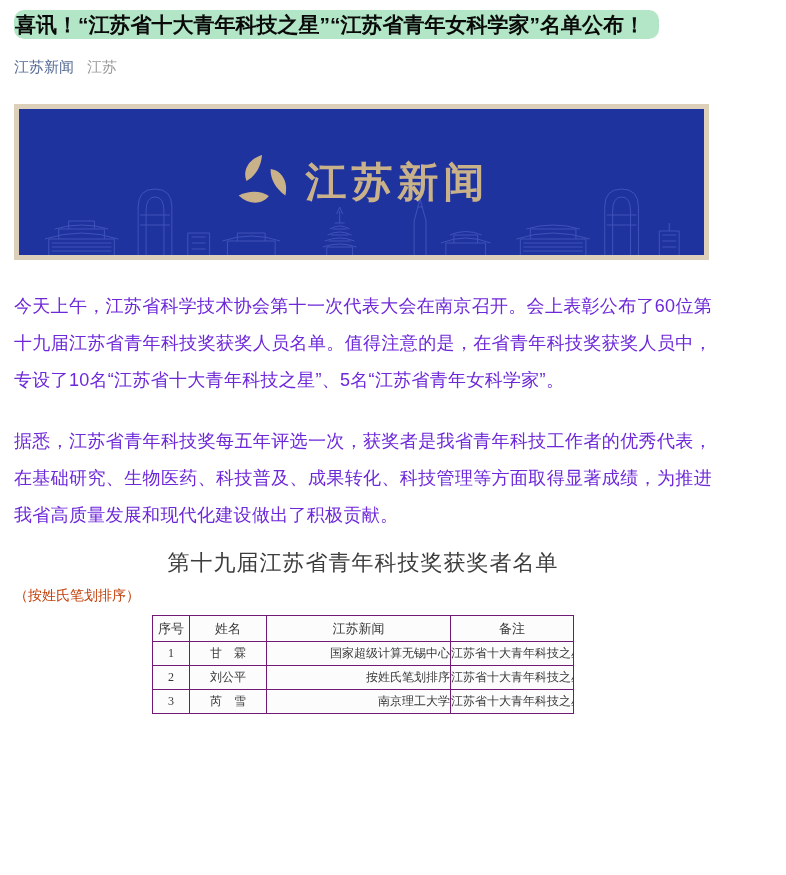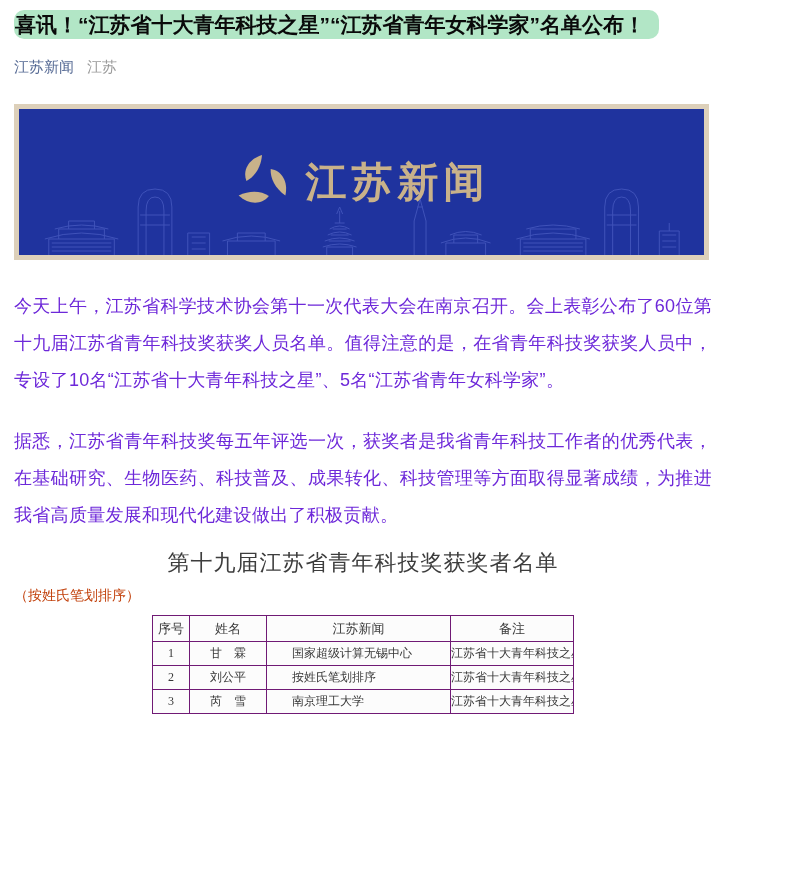--- a/index.html
+++ b/index.html
@@ -28,21 +28,21 @@
   .para:first-of-type { margin-top:28px; }
 
   
   .figure { margin-top:14px; font-family:"Liberation Serif","DejaVu Serif",serif; color:#3a3a3a; }
   .fig-title { text-align:center; font-size:22px; letter-spacing:1px; color:#3d3d3d; }
   .fig-sub { text-align:left; font-size:14px; margin-top:9px; color:#c2410c; }
   table.awards { border-collapse:collapse; margin:10px auto 0; table-layout:fixed; width:421px; background:#fcfcfc; }
   table.awards th, table.awards td { border:1px solid #701a75; font-weight:normal; font-size:12px; color:#383838; overflow:hidden; white-space:nowrap; }
   table.awards th { height:26px; font-size:13px; text-align:center; }
   table.awards td { height:24px; text-align:center; }
-  table.awards td.unit { text-align:left; padding-left:25px; }
+  table.awards td.unit { text-align:right; padding-left:25px; }
 </style>
 </head>
 <body>
 
 <div class="page">
   <div class="content">
 
     <h1 class="headline"><span class="hl">喜讯！“江苏省十大青年科技之星”“江苏省青年女科学家”名单公布！</span></h1>
 
     <div class="byline">

